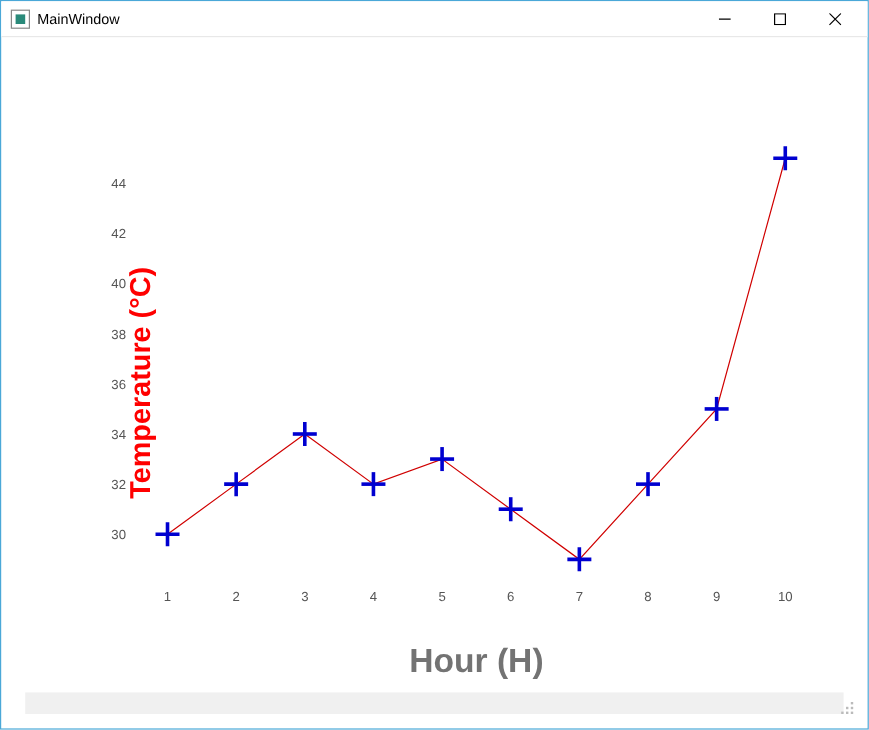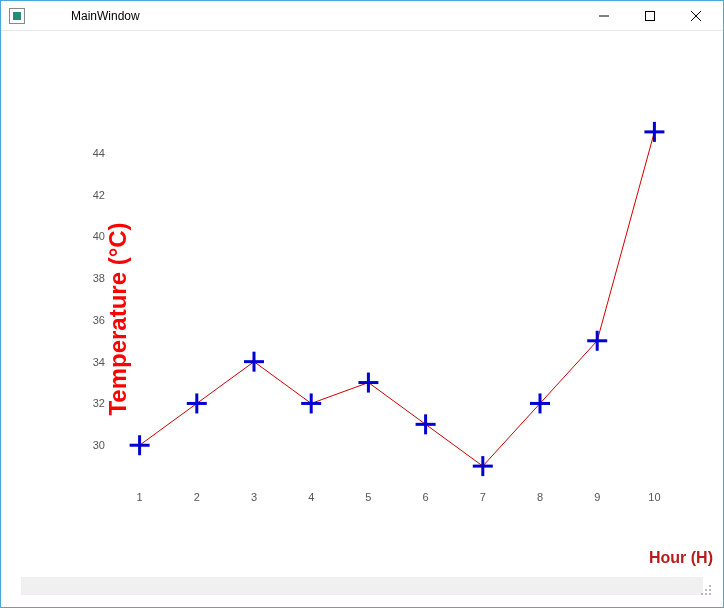--- a/index.html
+++ b/index.html
@@ -30,21 +30,20 @@
   .titlebar .app-icon::after {
     content: "";
     position: absolute;
     inset: 3px;
     background: #2a8a7a;
   }
   .titlebar .title-text {
     font-size: 12px;
     color: #000;
     flex: 0 0 auto;
-    margin-left: 40px;
   }
   .titlebar .spacer { flex: 1; }
   .win-btn {
     width: 46px;
     height: 30px;
     display: flex;
     align-items: center;
     justify-content: center;
     font-size: 10px;
     color: #000;
@@ -84,24 +83,24 @@
     font-size: 24px;
     font-weight: bold;
     color: #ff0000;
     white-space: nowrap;
   }
   .xlabel {
     position: absolute;
     bottom: 30px;
     left: 0;
     right: 0;
-    text-align: right;
-    font-size: 16px;
+    text-align: center;
+    font-size: 28px;
     font-weight: bold;
-    color: #b91c1c;
+    color: #737373;
     padding-left: 70px;
   }
   .plot-area {
     position: absolute;
     left: 90px;
     right: 20px;
     top: 60px;
     bottom: 90px;
   }
   svg.chart-svg {

